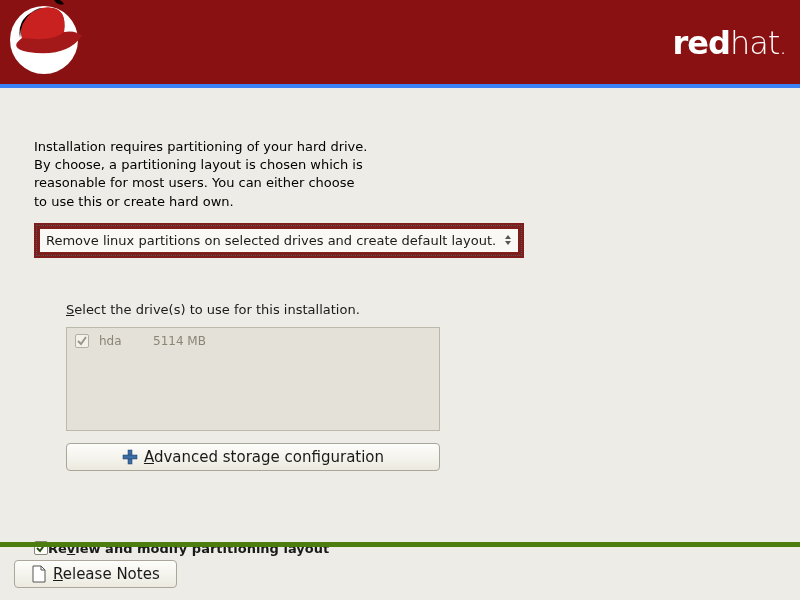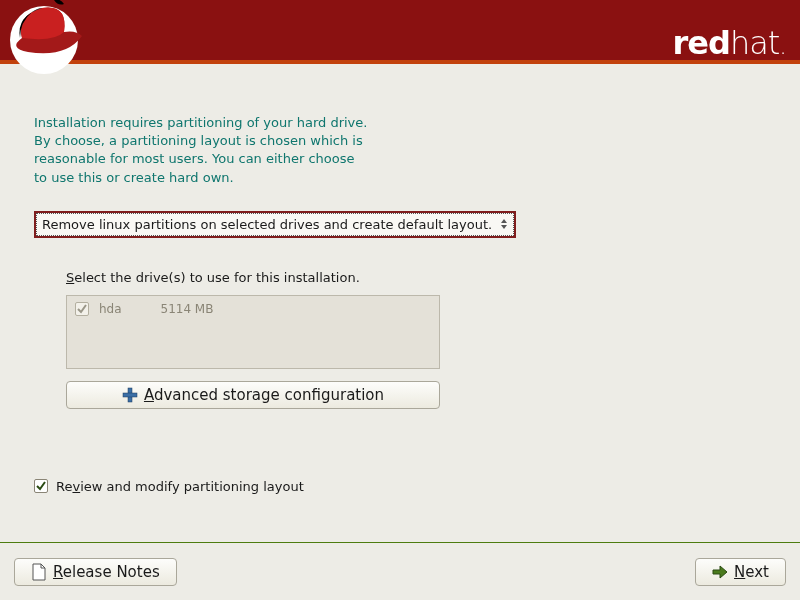--- a/index.html
+++ b/index.html
@@ -6,23 +6,23 @@
     body {
       width: 800px; height: 600px;
       background: #edece6;
       font-family: "DejaVu Sans", "Liberation Sans", sans-serif;
       font-size: 13px;
       color: #1a1a1a;
       overflow: hidden;
       position: relative;
     }
     .header {
-      width: 100%; height: 64px;
+      width: 100%; height: 88px;
       background: #8a1111;
-      border-bottom: 4px solid #c2410c;
+      border-bottom: 4px solid #3b82f6;
       position: relative;
     }
     .logo-circle {
       position: absolute;
       left: 10px; top: 6px;
       width: 68px; height: 68px;
       border-radius: 50%;
       background: #fff;
       overflow: visible;
     }
@@ -38,45 +38,45 @@
       font-weight: 300;
       letter-spacing: -1px;
     }
     .brand .bold { font-weight: 700; }
     .brand .dot { font-size: 24px; }
     .content {
       padding: 50px 34px 0 34px;
     }
     .intro {
       line-height: 1.4;
-      color: #0f766e;
-      margin-bottom: 24px;
+      color: #000000;
+      margin-bottom: 12px;
     }
     .combo {
       display: inline-flex;
       align-items: center;
-      border: 2px solid #7f1d1d;
+      border: 6px solid #7f1d1d;
       background: #f9f8f4;
       padding: 4px 6px 4px 6px;
       outline: 1px dotted #555;
       outline-offset: -3px;
       cursor: pointer;
     }
     .combo .label { padding-right: 8px; }
     .combo .arrows {
       display: flex; flex-direction: column;
       line-height: 0;
     }
     .combo .arrows svg { display: block; }
     .indent {
       padding-left: 32px;
-      margin-top: 32px;
+      margin-top: 44px;
     }
     .listbox {
-      width: 374px; height: 74px;
+      width: 374px; height: 104px;
       background: #e4e1d8;
       border: 1px solid #bcb8ab;
       margin-top: 10px;
       padding: 6px 8px;
     }
     .drive-row {
       display: flex; align-items: center;
       color: #8a8576;
       gap: 10px;
       font-size: 12px;
@@ -102,41 +102,41 @@
       padding: 3px 12px;
       cursor: pointer;
       font-size: 15px;
       color: #1a1a1a;
     }
     .btn.wide { width: 374px; margin-top: 12px; }
     .footer {
       position: absolute;
       left: 0; right: 0; bottom: 0;
       height: 58px;
-      border-top: 1px solid #4d7c0f;
+      border-top: 5px solid #4d7c0f;
       display: flex;
       align-items: center;
       padding: 0 14px;
     }
     .footer .spacer { flex: 1; }
     .footer .btn { padding: 4px 16px; }
     .footer .btn + .btn { margin-left: 10px; }
     .ul-accel { text-decoration: underline; }
     .review-row {
       margin-top: 70px;
       display: flex; align-items: center;
-      gap: 8px;
+      font-weight: bold;
     }
     .review-row .check {
       background: #fff;
       border: 1px solid #8a8576;
       display:inline-flex;align-items:center;justify-content:center;
     }
     .drive-name { width: 44px; }
-    .drive-size { width: 68px; text-align: center; }
+    .drive-size { width: 68px; text-align: left; }
   </style>
 </head>
 <body>
 
 <div class="header">
   <div class="logo-circle">
     <svg class="hat" width="90" height="90" viewBox="0 0 90 90">
       <path d="M 20 44 Q 14 22 40 14 Q 66 10 62 38 Q 74 36 80 42 Q 64 64 26 58 Q 6 54 20 44 Z" fill="#a31919"></path>
       <path d="M 20 44 Q 14 22 40 14 Q 66 10 62 38 Q 52 48 20 44 Z" fill="#c92020"></path>
       <path d="M 18 44 Q 14 22 40 14 Q 36 14 30 18 Q 18 28 18 44 Z" fill="#000"></path>
@@ -208,19 +208,13 @@
 
 <div class="footer">
   <div class="btn">
     <svg width="16" height="18">
       <path d="M2 1 L10 1 L14 5 L14 17 L2 17 Z" fill="#fff" stroke="#555"></path>
       <path d="M10 1 L10 5 L14 5" fill="none" stroke="#555"></path>
     </svg>
     <span><span class="ul-accel">R</span><span>elease Notes</span></span>
   </div>
   <div class="spacer"></div>
-  <div class="btn">
-    <svg width="16" height="14">
-      <path d="M8 1 L15 7 L8 13 L8 9 L1 9 L1 5 L8 5 Z" fill="#4a7a1c" stroke="#2a4b12"></path>
-    </svg>
-    <span><span class="ul-accel">N</span><span>ext</span></span>
-  </div>
 </div>
 
 </body></html>

